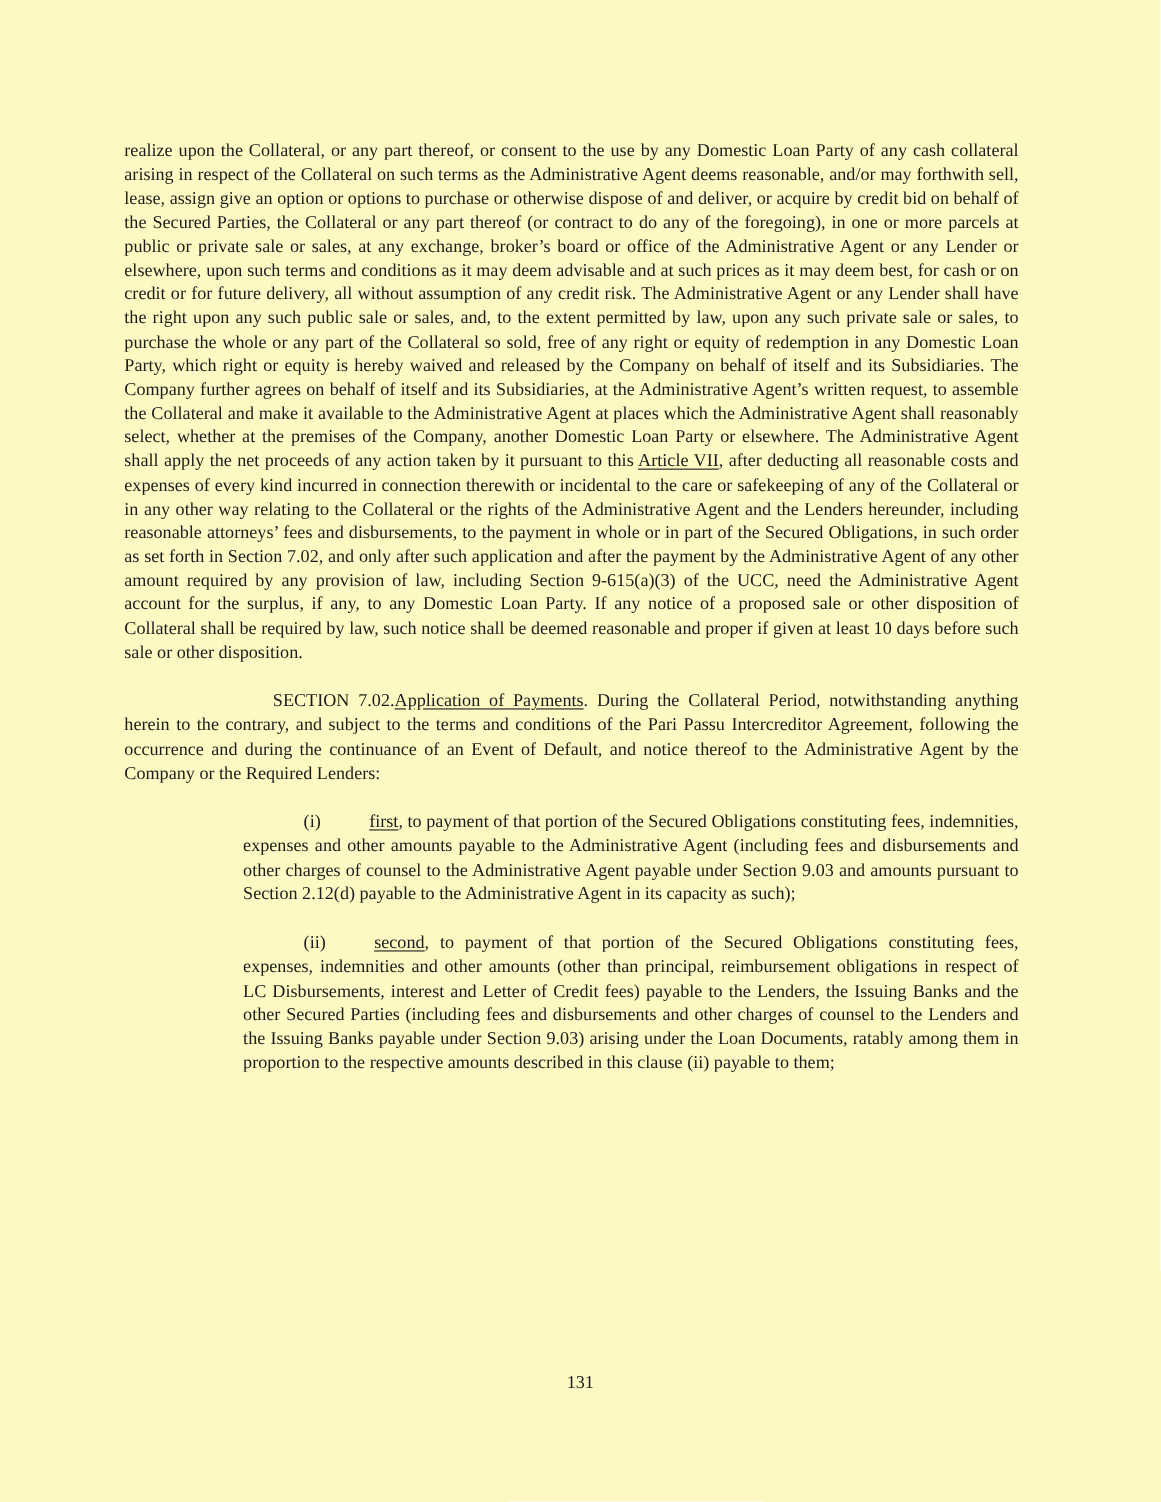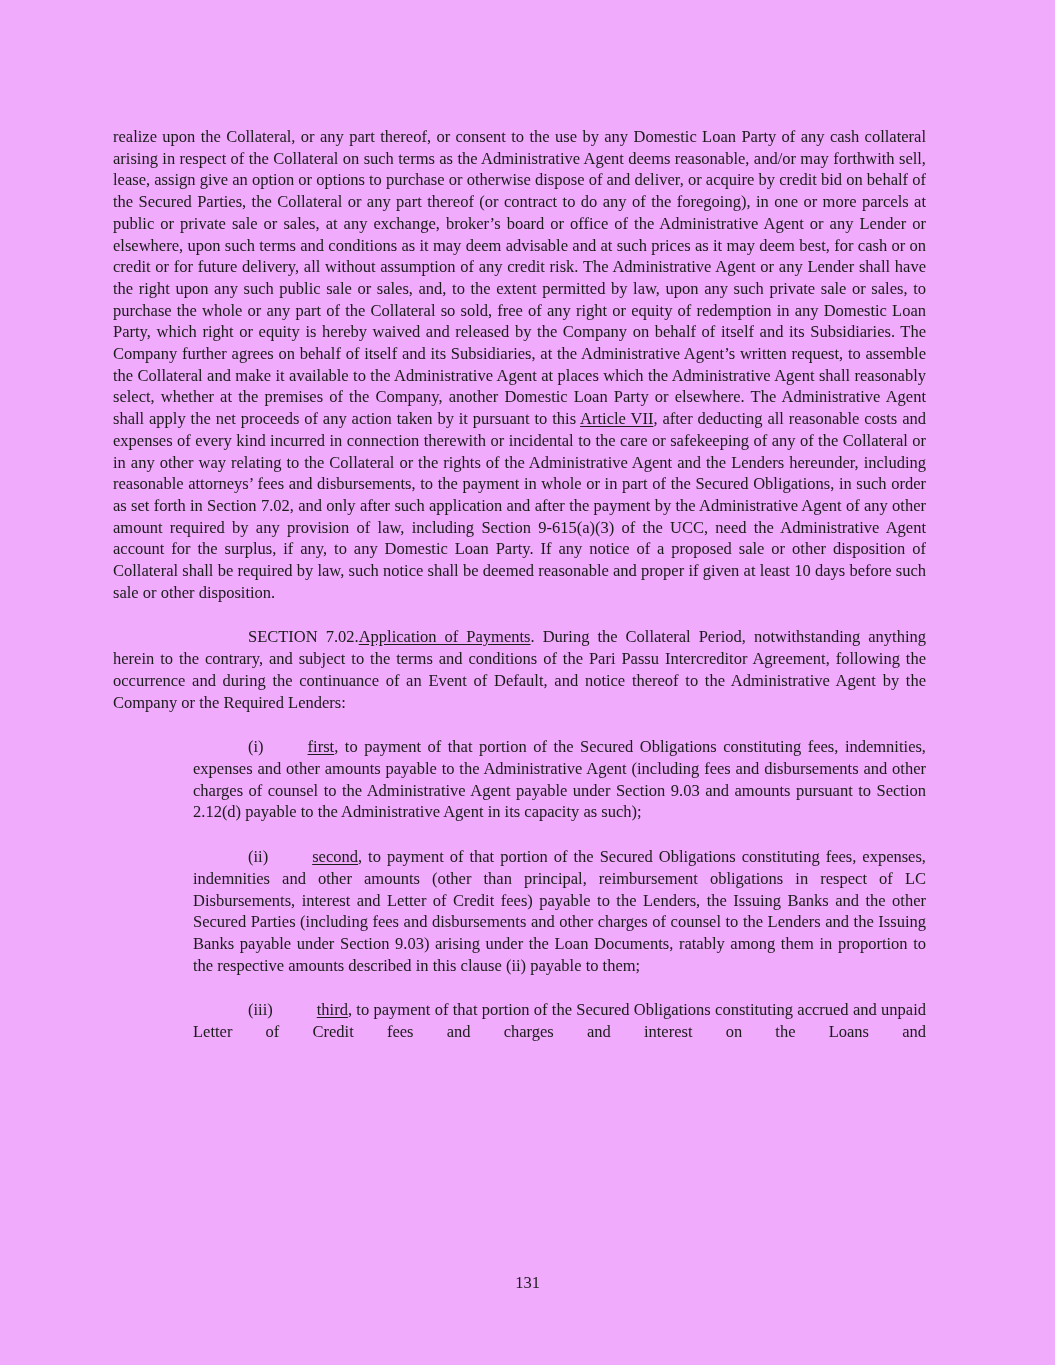--- a/index.html
+++ b/index.html
@@ -8,21 +8,21 @@
     background: #ffffff;
   }
   body {
     width: 1055px;
     height: 1365px;
     position: relative;
   }
   .page {
     position: absolute;
     inset: 0;
-    background: #f0abfc;
+    background: #fef9c3;
     color: #1b1b1b;
     font-family: "Liberation Serif", serif;
     overflow: hidden;
   }
   .content {
     position: absolute;
     left: 113px;
     top: 126px;
     width: 813px;
   }
@@ -33,41 +33,41 @@
     margin: 0 0 23px 0;
   }
   .sec-indent {
     text-indent: 135px;
   }
   .clause-a {
     margin-left: 71px;
     text-indent: 62px;
   }
   .clause-sub {
-    margin-left: 80px;
+    margin-left: 108px;
     text-indent: 55px;
   }
   .justify-last {
     text-align-last: justify;
   }
   .u {
     text-decoration: underline;
     text-underline-offset: 2px;
   }
   .tab {
     display: inline-block;
     height: 1px;
   }
   .tab-a { width: 37px; }
   .tab-sub { width: 44px; }
   .page-number {
     position: absolute;
     left: 0;
     right: 0;
-    top: 1272px;
+    top: 1246px;
     text-align: center;
     font-size: 16.5px;
     line-height: 21.7px;
     color: #1b1b1b;
     font-family: "Liberation Serif", serif;
   }
 </style>
 </head>
 <body>
 
@@ -76,18 +76,17 @@
 
     <p class="para"><span>realize upon the Collateral, or any part thereof, or consent to the use by any Domestic Loan Party of any cash collateral arising in respect of the Collateral on such terms as the Administrative Agent deems reasonable, and/or may forthwith sell, lease, assign give an option or options to purchase or otherwise dispose of and deliver, or acquire by credit bid on behalf of the Secured Parties, the Collateral or any part thereof (or contract to do any of the foregoing), in one or more parcels at public or private sale or sales, at any exchange, broker’s board or office of the Administrative Agent or any Lender or elsewhere, upon such terms and conditions as it may deem advisable and at such prices as it may deem best, for cash or on credit or for future delivery, all without assumption of any credit risk. The Administrative Agent or any Lender shall have the right upon any such public sale or sales, and, to the extent permitted by law, upon any such private sale or sales, to purchase the whole or any part of the Collateral so sold, free of any right or equity of redemption in any Domestic Loan Party, which right or equity is hereby waived and released by the Company on behalf of itself and its Subsidiaries.  The Company further agrees on behalf of itself and its Subsidiaries, at the Administrative Agent’s written request, to assemble the Collateral and make it available to the Administrative Agent at places which the Administrative Agent shall reasonably select, whether at the premises of the Company, another Domestic Loan Party or elsewhere.  The Administrative Agent shall apply the net proceeds of any action taken by it pursuant to this </span><span class="u">Article VII</span><span>, after deducting all reasonable costs and expenses of every kind incurred in connection therewith or incidental to the care or safekeeping of any of the Collateral or in any other way relating to the Collateral or the rights of the Administrative Agent and the Lenders hereunder, including reasonable attorneys’ fees and disbursements, to the payment in whole or in part of the Secured Obligations, in such order as set forth in Section 7.02, and only after such application and after the payment by the Administrative Agent of any other amount required by any provision of law, including Section 9-615(a)(3) of the UCC, need the Administrative Agent account for the surplus, if any, to any Domestic Loan Party. If any notice of a proposed sale or other disposition of Collateral shall be required by law, such notice shall be deemed reasonable and proper if given at least 10 days before such sale or other disposition.</span></p>
 
     <p class="para sec-indent"><span>SECTION 7.02.</span><span class="u">Application of Payments</span><span>.  During the Collateral Period, notwithstanding anything herein to the contrary, and subject to the terms and conditions of the Pari Passu Intercreditor Agreement, following the occurrence and during the continuance of an Event of Default, and notice thereof to the Administrative Agent by the Company or the Required Lenders:</span></p>
 
 
     <p class="para clause-sub"><span>(i)</span><span class="tab tab-sub"></span><span class="u">first</span><span>, to payment of that portion of the Secured Obligations constituting fees, indemnities, expenses and other amounts payable to the Administrative Agent (including fees and disbursements and other charges of counsel to the Administrative Agent payable under Section 9.03 and amounts pursuant to Section 2.12(d) payable to the Administrative Agent in its capacity as such);</span></p>
 
     <p class="para clause-sub"><span>(ii)</span><span class="tab tab-sub"></span><span class="u">second</span><span>, to payment of that portion of the Secured Obligations constituting fees, expenses, indemnities and other amounts (other than principal, reimbursement obligations in respect of LC Disbursements, interest and Letter of Credit fees) payable to the Lenders, the Issuing Banks and the other Secured Parties (including fees and disbursements and other charges of counsel to the Lenders and the Issuing Banks payable under Section 9.03) arising under the Loan Documents, ratably among them in proportion to the respective amounts described in this clause (ii) payable to them;</span></p>
 
-    <p class="para clause-sub justify-last"><span>(iii)</span><span class="tab tab-sub"></span><span class="u">third</span><span>, to payment of that portion of the Secured Obligations constituting accrued and unpaid Letter of Credit fees and charges and interest on the Loans and</span></p>
 
   </main>
 
   <div class="page-number">131</div>
 </div>
 
 </body></html>

